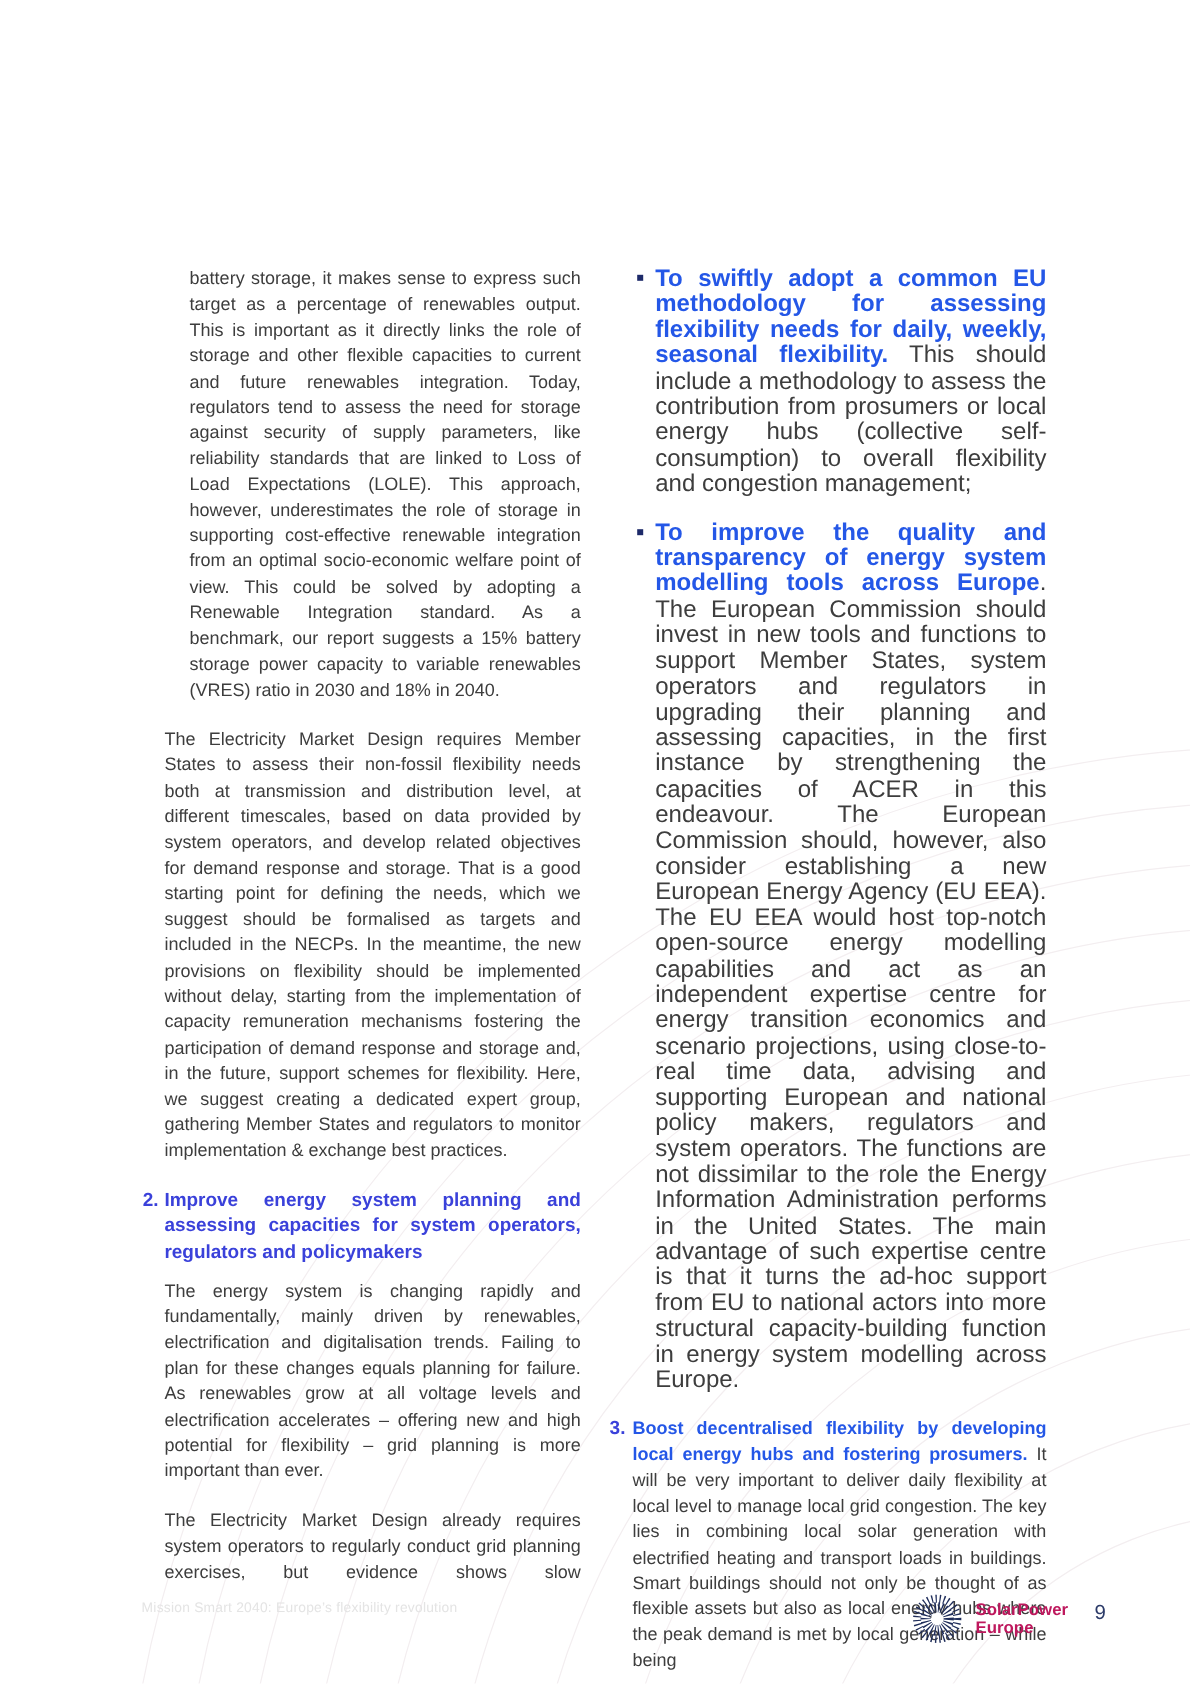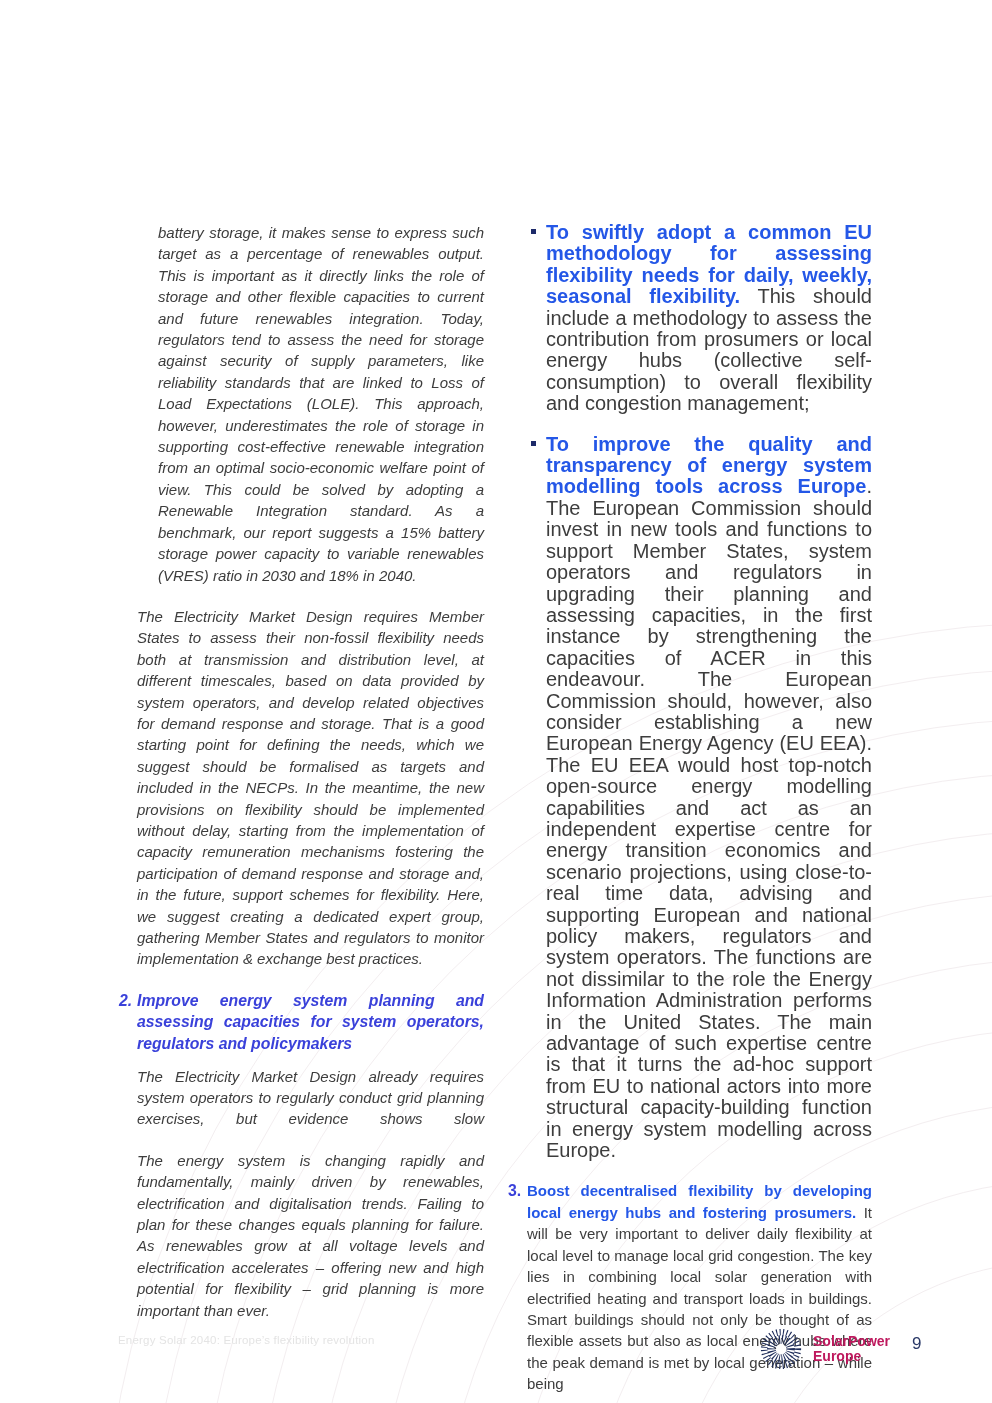--- a/index.html
+++ b/index.html
@@ -16,21 +16,21 @@
   .bg-arcs div:nth-child(4){width:1104px;height:1104px;left:508px;top:1028px;}
   .bg-arcs div:nth-child(5){width:1244px;height:1244px;left:438px;top:958px;}
   .bg-arcs div:nth-child(6){width:1376px;height:1376px;left:372px;top:892px;}
   .bg-arcs div:nth-child(7){width:1500px;height:1500px;left:310px;top:830px;}
   .bg-arcs div:nth-child(8){width:1616px;height:1616px;left:252px;top:772px;}
   .bg-arcs div:nth-child(9){width:1724px;height:1724px;left:198px;top:718px;}
   .bg-arcs div:nth-child(10){width:1824px;height:1824px;left:148px;top:668px;}
   .bg-arcs div:nth-child(11){width:1916px;height:1916px;left:102px;top:622px;}
 
   .col{position:absolute;top:222px;}
-  #col1{left:137px;width:347px;font-style:italic;}
+  #col1{left:137px;width:347px;}
   #col2{left:527px;width:345px;}
 
   p.body{
     margin:0 0 20px 0;font-size:15px;line-height:21.4px;color:#3d3d3d;
     text-align:justify;
   }
   .indent-first{padding-left:21px;}
   .justify-all{text-align-last:justify;}
 
   .heading{
@@ -80,22 +80,22 @@
   <div></div>
 </div>
 
 <div id="col1" class="col">
   <p class="body indent-first">battery storage, it makes sense to express such target as a percentage of renewables output. This is important as it directly links the role of storage and other flexible capacities to current and future renewables integration. Today, regulators tend to assess the need for storage against security of supply parameters, like reliability standards that are linked to Loss of Load Expectations (LOLE). This approach, however, underestimates the role of storage in supporting cost-effective renewable integration from an optimal socio-economic welfare point of view. This could be solved by adopting a Renewable Integration standard. As a benchmark, our report suggests a 15% battery storage power capacity to variable renewables (VRES) ratio in 2030 and 18% in 2040.</p>
   <p class="body">The Electricity Market Design requires Member States to assess their non-fossil flexibility needs both at transmission and distribution level, at different timescales, based on data provided by system operators, and develop related objectives for demand response and storage. That is a good starting point for defining the needs, which we suggest should be formalised as targets and included in the NECPs. In the meantime, the new provisions on flexibility should be implemented without delay, starting from the implementation of capacity remuneration mechanisms fostering the participation of demand response and storage and, in the future, support schemes for flexibility. Here, we suggest creating a dedicated expert group, gathering Member States and regulators to monitor implementation &amp; exchange best practices.</p>
   <div class="heading">
     <span class="num">2.</span>
     <span>Improve energy system planning and assessing capacities for system operators, regulators and policymakers</span>
   </div>
+  <p class="body">The energy system is changing rapidly and fundamentally, mainly driven by renewables, electrification and digitalisation trends. Failing to plan for these changes equals planning for failure. As renewables grow at all voltage levels and electrification accelerates – offering new and high potential for flexibility – grid planning is more important than ever.</p>
   <p class="body justify-all">The Electricity Market Design already requires system operators to regularly conduct grid planning exercises, but evidence shows slow</p>
-  <p class="body">The energy system is changing rapidly and fundamentally, mainly driven by renewables, electrification and digitalisation trends. Failing to plan for these changes equals planning for failure. As renewables grow at all voltage levels and electrification accelerates – offering new and high potential for flexibility – grid planning is more important than ever.</p>
 </div>
 
 <div id="col2" class="col">
 
   <div class="bullet">
     <span class="bullet-marker"></span>
     <span class="lead">To swiftly adopt a common EU methodology for assessing flexibility needs for daily, weekly, seasonal flexibility.</span><span> This should include a methodology to assess the contribution from prosumers or local energy hubs (collective self-consumption) to overall flexibility and congestion management;</span>
   </div>
 
   <div class="bullet">
@@ -103,21 +103,21 @@
     <span class="lead">To improve the quality and transparency of energy system modelling tools across Europe</span><span>. The European Commission should invest in new tools and functions to support Member States, system operators and regulators in upgrading their planning and assessing capacities, in the first instance by strengthening the capacities of ACER in this endeavour. The European Commission should, however, also consider establishing a new European Energy Agency (EU EEA). The EU EEA would host top-notch open-source energy modelling capabilities and act as an independent expertise centre for energy transition economics and scenario projections, using close-to-real time data, advising and supporting European and national policy makers, regulators and system operators. The functions are not dissimilar to the role the Energy Information Administration performs in the United States. The main advantage of such expertise centre is that it turns the ad-hoc support from EU to national actors into more structural capacity-building function in energy system modelling across Europe.</span>
   </div>
 
   <div class="heading">
     <span class="num">3.</span>
   </div>
 
   <p class="body"><span class="lead">Boost decentralised flexibility by developing local energy hubs and fostering prosumers.</span><span> It will be very important to deliver daily flexibility at local level to manage local grid congestion. The key lies in combining local solar generation with electrified heating and transport loads in buildings. Smart buildings should not only be thought of as flexible assets but also as local energy hubs where the peak demand is met by local generation – while being</span></p>
 </div>
 
-<div class="footer-left">Energy Solar 2040: Europe’s flexibility revolution</div>
+<div class="footer-left">Mission Smart 2040: Europe’s flexibility revolution</div>
 
 <div class="logo">
   <svg width="46" height="46" viewBox="-24 -24 48 48">
     <circle cx="0" cy="0" r="10" fill="none" stroke="#1f2d5a" stroke-width="9" stroke-dasharray="1.1 1.7"></circle>
     <circle cx="0" cy="0" r="17.5" fill="none" stroke="#1f2d5a" stroke-width="7" stroke-dasharray="1.1 2.4"></circle>
     <circle cx="0" cy="0" r="5.2" fill="#ffffff"></circle>
   </svg>
   <div class="logo-text">
     <div>SolarPower</div>
     <div>Europe</div>

